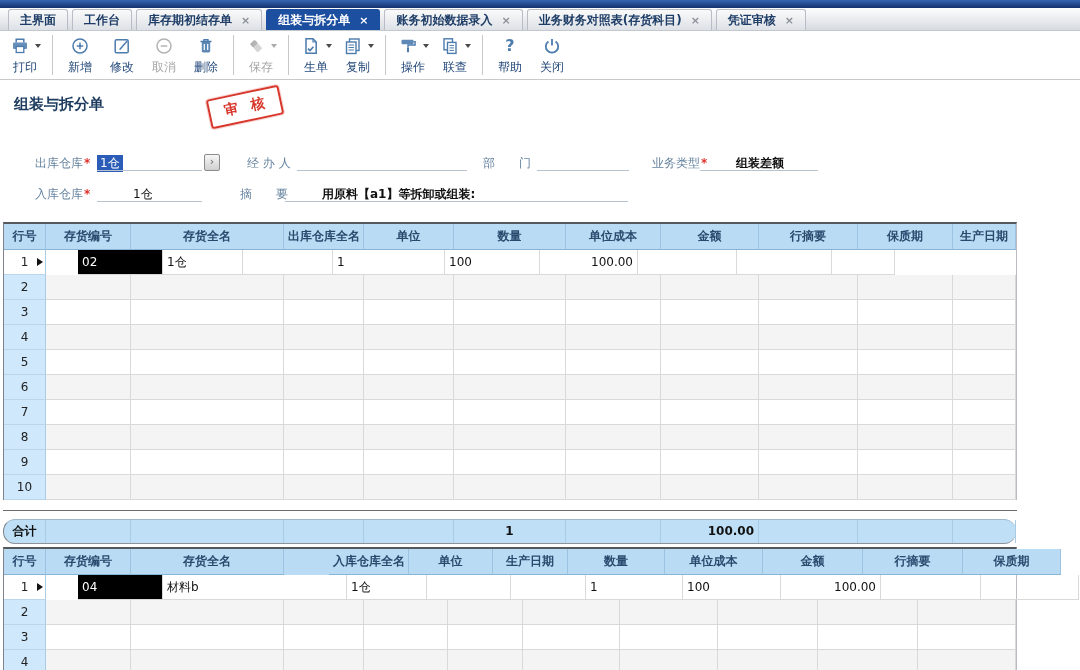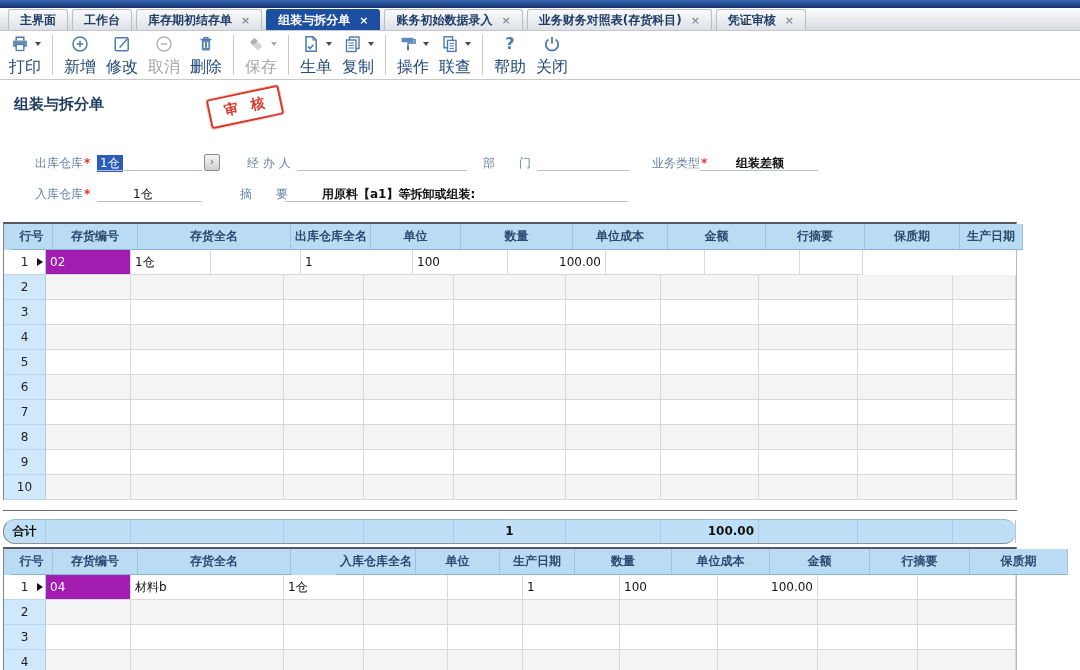--- a/index.html
+++ b/index.html
@@ -24,21 +24,21 @@
   .tab-close { margin-left:9px; color:#8a8f98; font-weight:bold; font-size:11px; line-height:1; }
   .tab.active .tab-close { color:#fff; }
   
   .toolbar { position:absolute; left:0; top:31px; width:1080px; height:49px;
     background:#fff; border-bottom:1px solid #c9c9c9; display:flex;
     align-items:center; padding-left:4px; }
   .tb-btn { display:flex; flex-direction:column; align-items:center;
     justify-content:center; min-width:42px; padding:2px 5px; }
   .tb-top { display:flex; align-items:center; height:23px; }
   .tb-icon { color:#4c7bad; display:flex; align-items:center; }
-  .tb-label { font-size:16px; margin-top:1px; color:#24497a; white-space:nowrap; }
+  .tb-label { font-size:12px; margin-top:1px; color:#24497a; white-space:nowrap; }
   .tb-caret { margin-left:5px; width:0; height:0; border-left:3.5px solid transparent;
     border-right:3.5px solid transparent; border-top:4px solid #4a4a4a; }
   .tb-btn.disabled .tb-icon { color:#b3b3b3; }
   .tb-btn.disabled .tb-label { color:#a6a6a6; }
   .tb-btn.disabled .tb-caret { border-top-color:#ababab; }
   .tb-sep { width:1px; height:40px; background:#c8c8c8; margin:0 6px; }
   
   .page-title { position:absolute; left:14px; top:95px; font-size:15px;
     font-weight:bold; color:#1c3a5e; }
   .stamp { position:absolute; left:208px; top:92px; padding:4px 2px 4px 14px;
@@ -53,35 +53,35 @@
   .f-value.bold { font-weight:bold; }
   .f-value.chip { background:#2a5cb8; color:#fff; padding:0 3px; }
   .btn-lookup { position:absolute; left:204px; top:154px; width:16px; height:17px;
     background:linear-gradient(#f6f6f6,#d0d0d0); border:1px solid #8b8b8b;
     border-radius:2px; color:#666; font-size:11px; text-align:center;
     line-height:14px; cursor:default; }
   
   .grid { position:absolute; background:#fff; border-top:2px solid #55585c;
     border-left:1px solid #7e8489; border-right:1px solid #b9bdc2; }
   .g-row { display:flex; height:25px; }
-  .g-row.g-h { height:26px; background:#b9dcf4;padding-left:7px; }
+  .g-row.g-h { height:26px; background:#b9dcf4; }
   .g-cell { border-right:1px solid #d9d9d9; border-bottom:1px solid #d9d9d9;
     padding:0 4px; line-height:24px; overflow:hidden; white-space:nowrap;
     flex:none; }
   .g-hc { font-weight:bold; color:#29496d; text-align:center;
     border-right:1px solid #9cc3e2; border-bottom:1px solid #88b4d6;
     line-height:25px; background:#b9dcf4; }
   .g-rn { background:#cfe8fb; border-right:1px solid #a9cbe4;
     border-bottom:1px solid #b9d6ec; text-align:center; color:#222; position:relative; }
   .g-rn.cur { background:#fff; }
   .marker { position:absolute; right:2px; top:50%; margin-top:-4px; width:0; height:0;
     border-left:6px solid #111; border-top:4px solid transparent;
     border-bottom:4px solid transparent; }
   .g-row.alt .g-dc { background:#f4f4f4; }
-  .g-dc.sel { background:#a21caf; color:#fff; }
+  .g-dc.sel { background:#000000; color:#fff;margin-left:32px; }
   .bottom-line { position:absolute; left:3px; top:510px; width:1014px; height:1px;
     background:#6a6d70; }
   .total-row { position:absolute; left:3px; top:519px; display:flex; height:25px;
     border-left:1px solid #7e8489; border-top:1px solid #9fb7ca;
     border-bottom:1px solid #8e9298; background:#bedff5;border-radius:12px; }
   .g-tc { border-right:1px solid #a8cce6; padding:0 4px; line-height:23px;
     font-weight:bold; color:#111; overflow:hidden; white-space:nowrap; flex:none; }
 </style>
 </head>
 <body>
@@ -464,21 +464,21 @@
         <div class="g-cell g-hc" style="width: 75px;">生产日期</div>
         <div class="g-cell g-hc" style="width: 97px;">数量</div>
         <div class="g-cell g-hc" style="width: 98px;">单位成本</div>
         <div class="g-cell g-hc" style="width: 100px;">金额</div>
         <div class="g-cell g-hc" style="width: 100px;">行摘要</div>
         <div class="g-cell g-hc" style="width: 98px;">保质期</div>
       </div>
       <div class="g-row">
         <div class="g-cell g-rn cur" style="width: 42px;">1<div class="marker"></div></div>
         <div class="g-cell g-dc sel" style="width: 85px;">04</div>
-        <div class="g-cell g-dc" style="width: 153px;">材料b</div>
+        <div class="g-cell g-dc" style="width: 184px;">材料b</div>
         <div class="g-cell g-dc" style="width: 80px;">1仓</div>
         <div class="g-cell g-dc" style="width: 84px;"></div>
         <div class="g-cell g-dc" style="width: 75px;"></div>
         <div class="g-cell g-dc" style="width: 97px;">1</div>
         <div class="g-cell g-dc" style="width: 98px;">100</div>
         <div class="g-cell g-dc" style="width: 100px; text-align: right;">100.00</div>
         <div class="g-cell g-dc" style="width: 100px;"></div>
         <div class="g-cell g-dc" style="width: 98px;"></div>
       </div>
       <div class="g-row alt">

